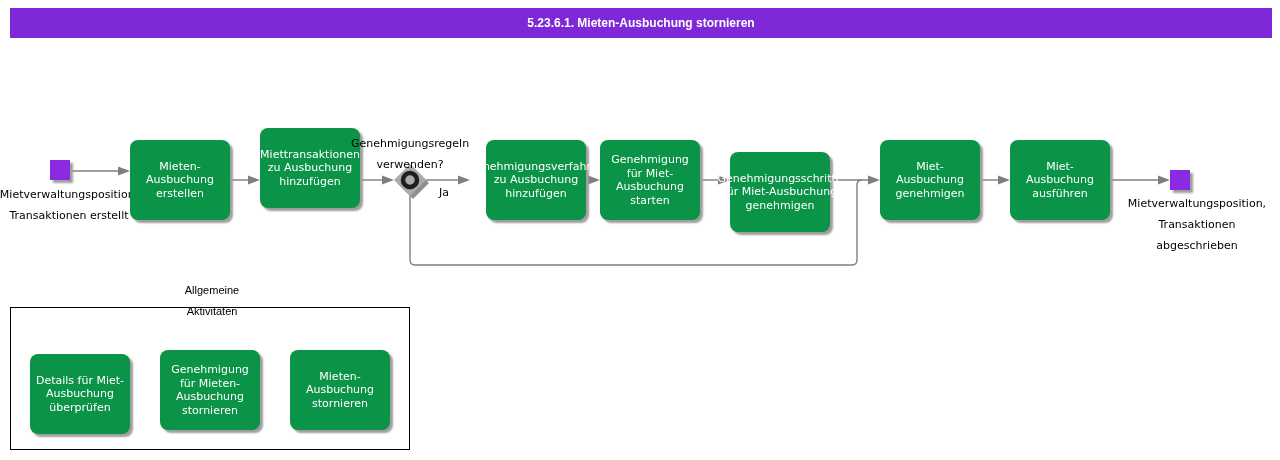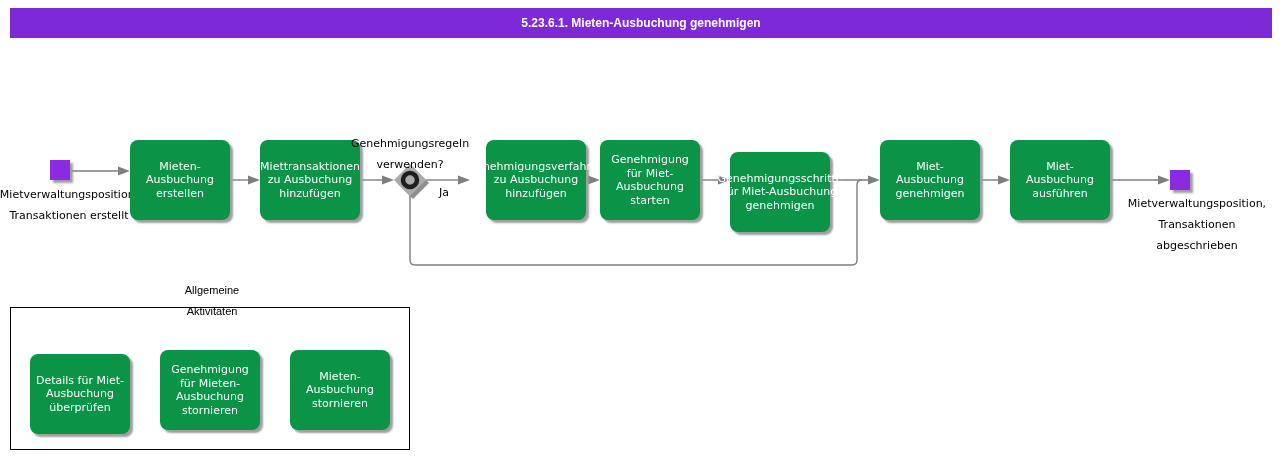--- a/index.html
+++ b/index.html
@@ -43,21 +43,21 @@
     position:absolute;left:10px;top:307px;width:398px;height:141px;
     border:1px solid #000000;background:transparent;
   }
 </style>
 </head>
 <body>
 
 <div class="canvas">
 
   <div class="titlebar">
-    <span>5.23.6.1. Mieten-Ausbuchung genehmigen</span>
+    <span>5.23.6.1. Mieten-Ausbuchung stornieren</span>
   </div>
 
   <svg class="connectors" width="1280" height="460" viewBox="0 0 1280 460">
     <g stroke="#7F7F7F" stroke-width="1.4" fill="#7F7F7F">
       <g>
         <line x1="70" y1="171" x2="118" y2="171"></line>
         <polygon points="130,171 118,166.5 118,175.5" stroke="none"></polygon>
       </g>
       <g>
         <line x1="230" y1="180" x2="248" y2="180"></line>
@@ -102,21 +102,21 @@
     </g>
   </svg>
 
   <div class="event" style="left:50px;top:160px"></div>
   <div class="label" style="left:-11px;top:184px;width:160px">Mietverwaltungsposition,
 Transaktionen erstellt</div>
 
   <div class="activity" style="left:130px;top:140px">Mieten-
 Ausbuchung
 erstellen</div>
-  <div class="activity" style="left:260px;top:140px">Miettransaktionen
+  <div class="activity" style="left:260px;top:128px">Miettransaktionen
 zu Ausbuchung
 hinzufügen</div>
   <div class="activity" style="left:486px;top:140px">Genehmigungsverfahren
 zu Ausbuchung
 hinzufügen</div>
   <div class="activity" style="left:600px;top:140px">Genehmigung
 für Miet-
 Ausbuchung
 starten</div>
   <div class="activity" style="left:730px;top:152px">Genehmigungsschritte

